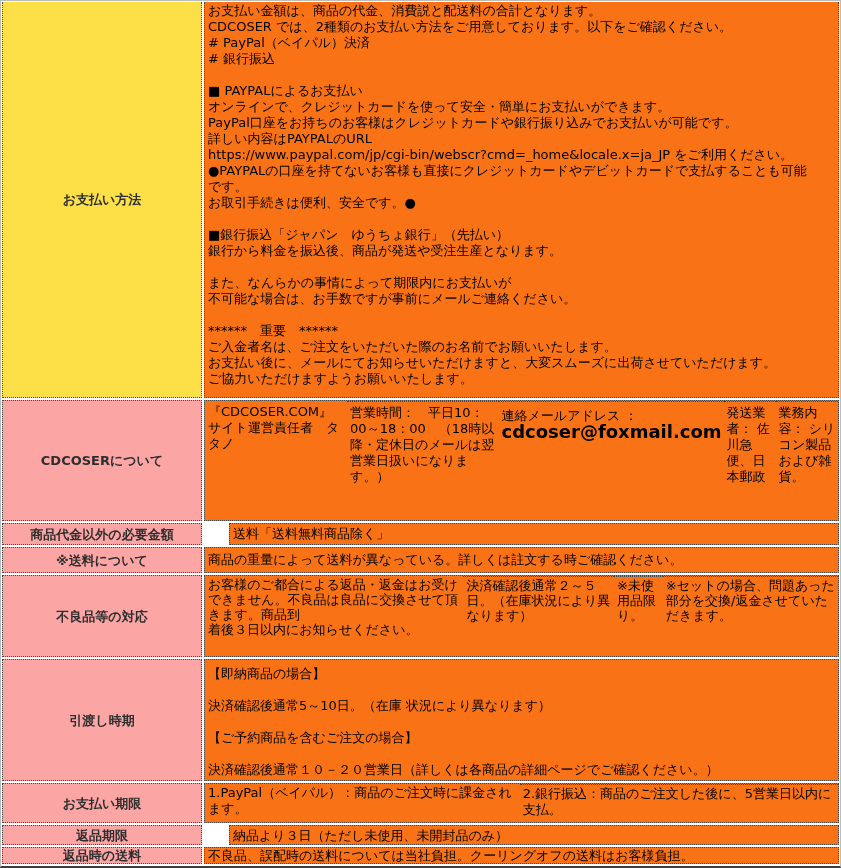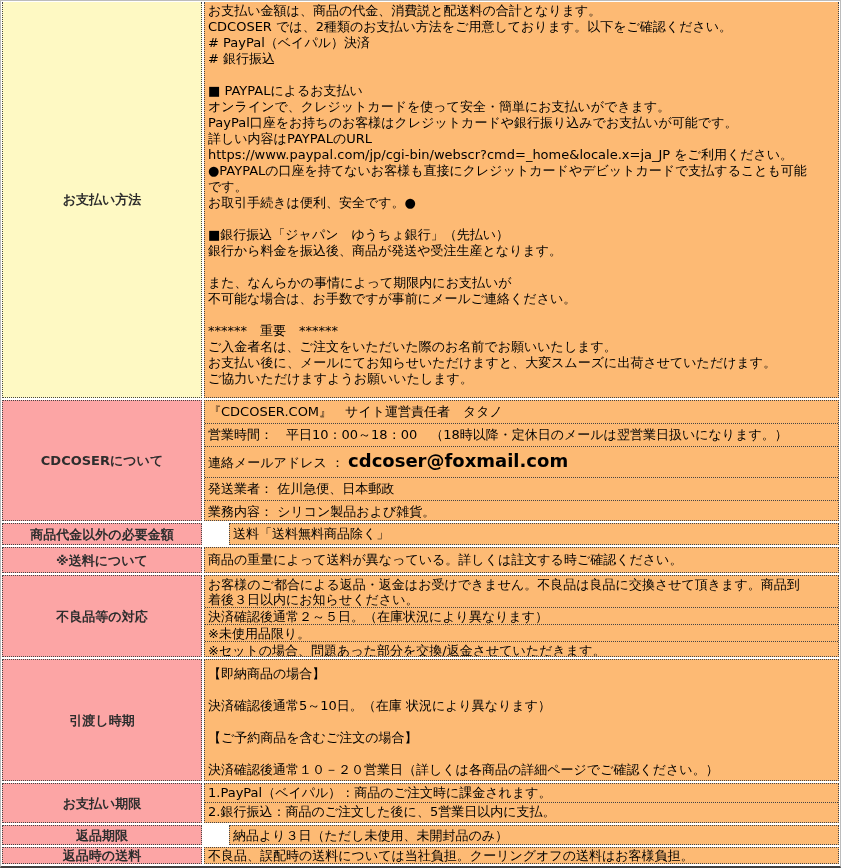--- a/index.html
+++ b/index.html
@@ -29,32 +29,32 @@
     background: #fca5a5;
     display: flex;
     align-items: center;
     justify-content: center;
     text-align: center;
     font-weight: bold;
     color: #2e2e2e;
     line-height: 15px;
     padding: 0 4px;
   }
-  .row-first .hcell { background: #fef9c3; }
+  .row-first .hcell { background: #fde047; }
   .row-first .hcell, .row-first .ccell { border-top: none; }
   .ccell {
     flex: 1;
     border: 1px dotted #454545;
-    background: #fdba74;
+    background: #f97316;
     padding: 1px 2px 0 3px;
     line-height: 16px;
     white-space: pre-wrap;
     overflow: hidden;
   }
-  .ccell.stack { padding: 0; white-space: normal; display: flex; flex-direction: column; }
+  .ccell.stack { padding: 0; white-space: normal; display: flex; }
   .stack > div { padding: 3px 2px 3px 3px; white-space: pre-wrap; }
   .stack > div + div { border-top: 1px dotted #454545; }
   .r1 { height: 396px; }
   .r2 { height: 121px; }
   .r3 { height: 22px; }
   .r4 { height: 26px; }
   .r5 { height: 82px; }
   .r6 { height: 122px; }
   .r7 { height: 40px; }
   .r8 { height: 20px; }

